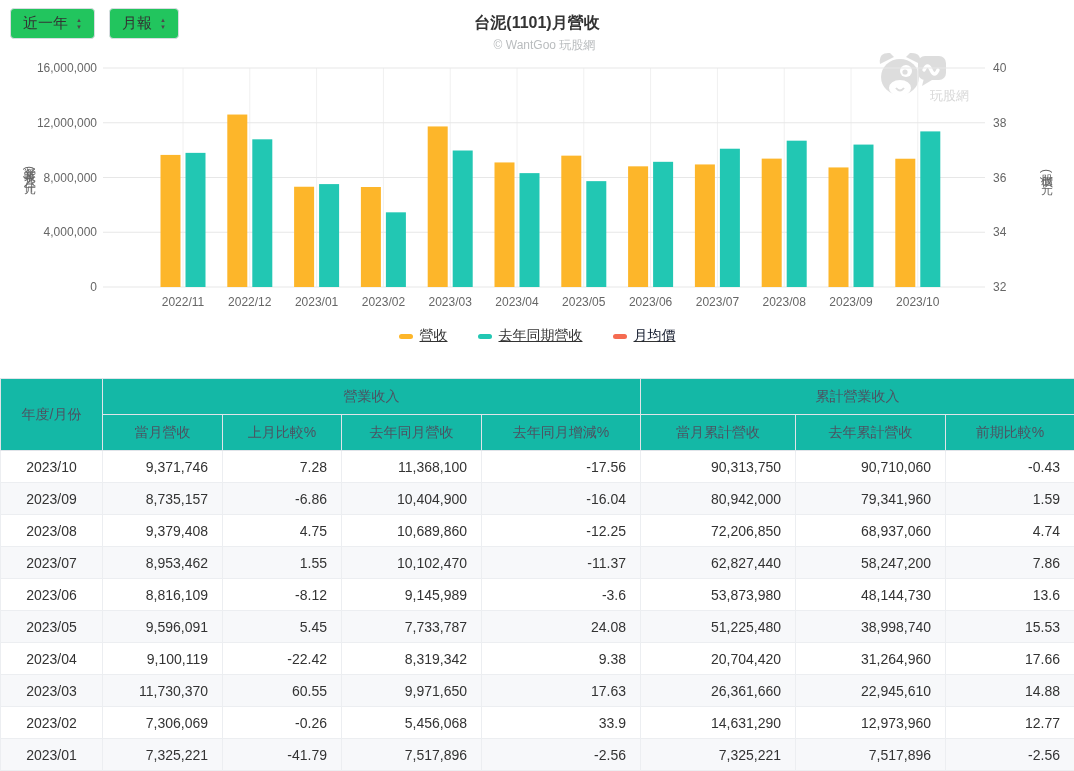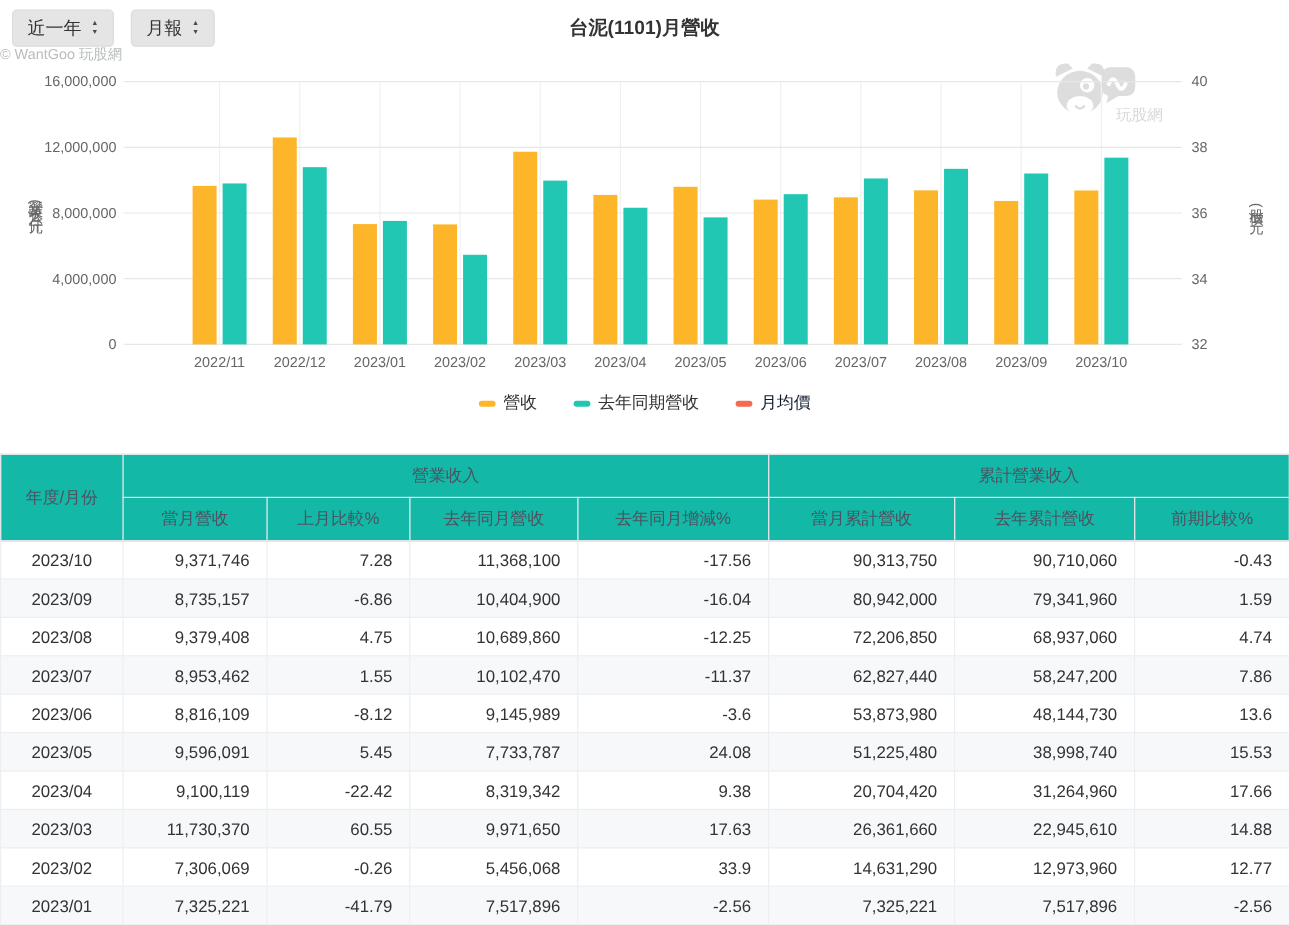--- a/index.html
+++ b/index.html
@@ -5,39 +5,39 @@
   * { box-sizing: border-box; margin: 0; padding: 0; }
   html,body { width:1074px; height:771px; }
   body {
     font-family: "Liberation Sans", "DejaVu Sans", sans-serif;
     background:#fff; color:#333; overflow:hidden; position:relative;
   }
   
   .controls { position:absolute; top:8px; left:10px; display:flex; gap:14px; z-index:6; }
   .dd-btn {
     display:inline-flex; align-items:center; gap:8px; height:31px; padding:0 12px;
-    border:1px solid #d8dce1; border-radius:4px; background:#e5e5e5; font-size:15px;
+    border:1px solid #d8dce1; border-radius:4px; background:#22c55e; font-size:15px;
     color:#333; cursor:pointer; font-family:inherit;
   }
   .sort-icon { display:flex; flex-direction:column; color:#4a4a4a; }
   .sort-icon i { font-style:normal; font-size:6px; line-height:1.15; }
   
   .chart-wrap { position:relative; width:1074px; height:378px; }
   .chart-title { position:absolute; top:13px; left:0; right:0; text-align:center;
     font-size:16px; font-weight:600; color:#333; }
-  .chart-subtitle { position:absolute; top:37px; left:0; right:0; 
+  .chart-subtitle { position:absolute; top:37px; left:15px; right:0; text-align:center;
     font-size:12px; color:#b9bcbe; }
   .watermark { position:absolute; top:44px; right:90px; opacity:0.95; pointer-events:none; }
   .y-title-left { position:absolute; left:21px; top:158px; writing-mode:vertical-rl;
     font-size:12px; color:#666; letter-spacing:2px; }
   .y-title-right { position:absolute; left:1038px; top:165px; writing-mode:vertical-rl;
     font-size:12px; color:#666; letter-spacing:2px; }
   .plot-svg { position:absolute; top:0; left:0; }
   .legend { position:absolute; top:327px; left:0; right:0; display:flex;
-    justify-content:center; gap:30px; }
+    justify-content:center; gap:30px;text-decoration:underline; }
   .legend-item { display:flex; align-items:center; gap:7px; font-size:14px;
     color:#333; cursor:pointer; }
   .legend-item.disabled { color:#0f172a; }
   .legend-marker { width:14px; height:5px; border-radius:2.5px; display:inline-block; }
   
   table.rev { border-collapse:collapse; table-layout:fixed; width:1074px; font-size:14px; }
   table.rev th {
     background:#14b8a6; color:#4c5362; font-weight:400;
     border:1px solid #e0e4e9; text-align:center; height:36px;
   }

